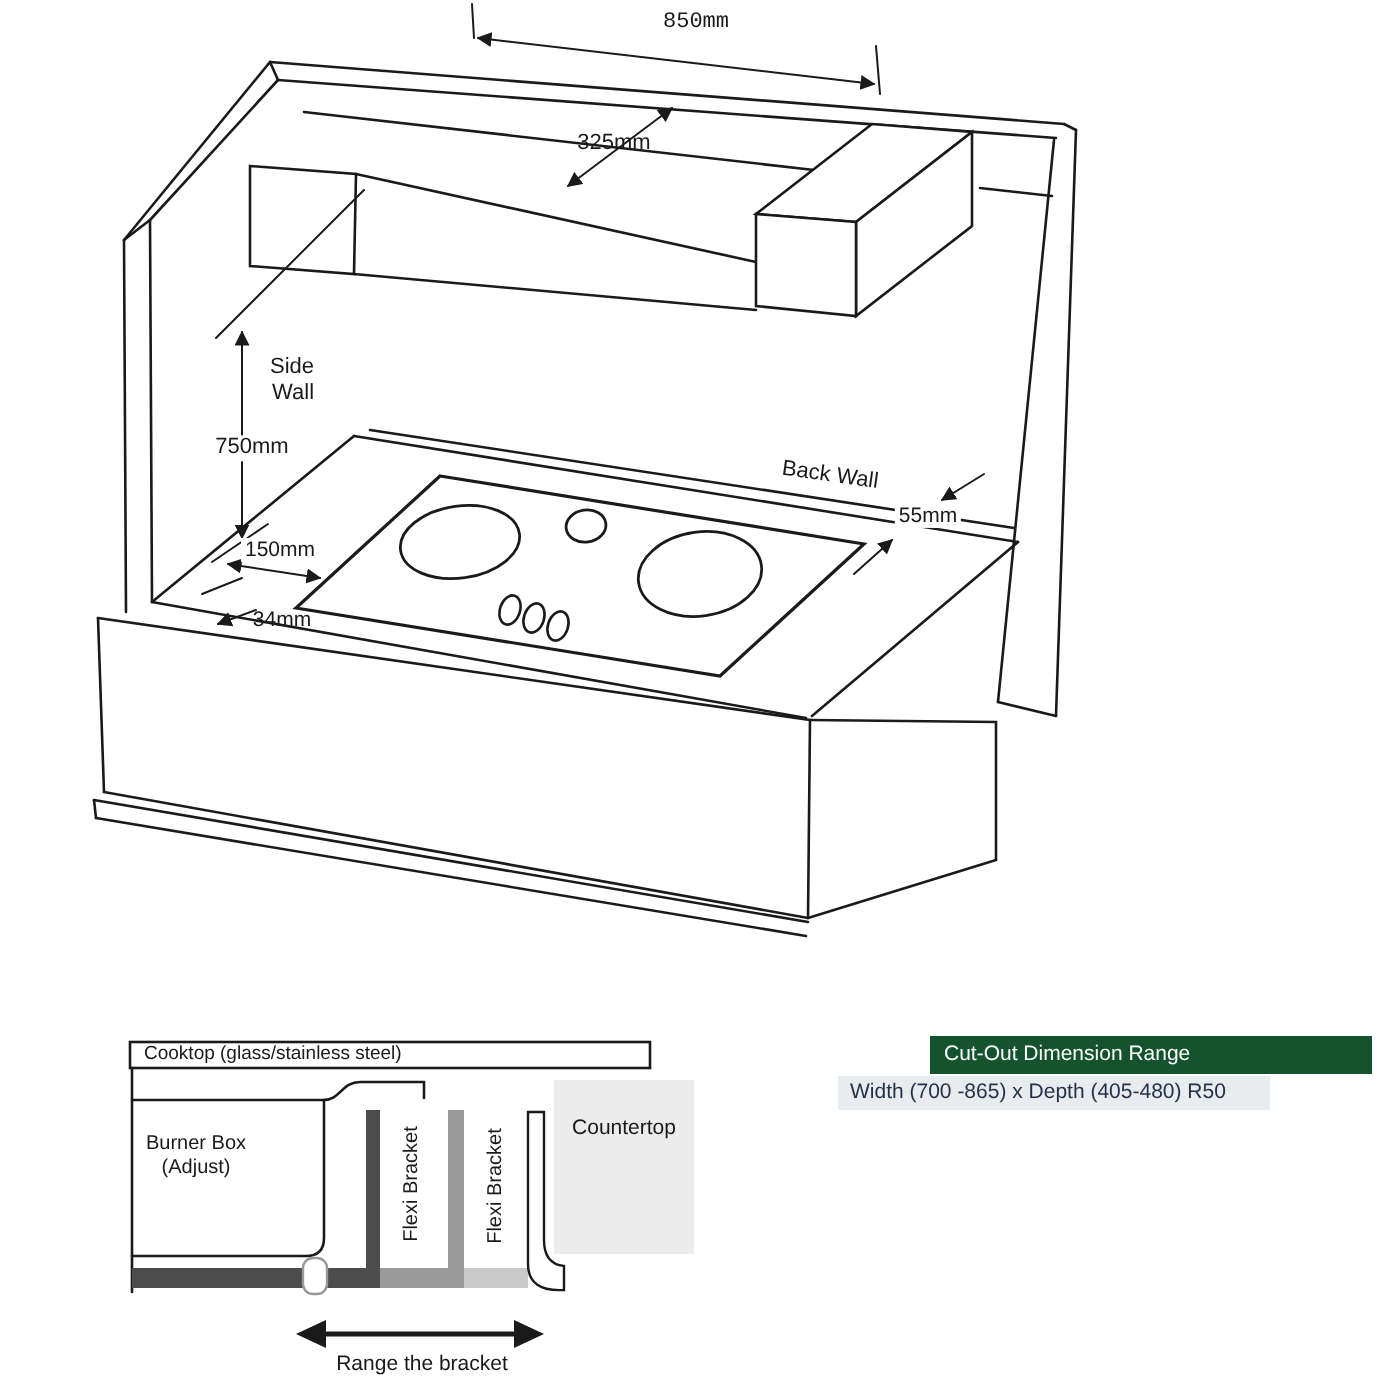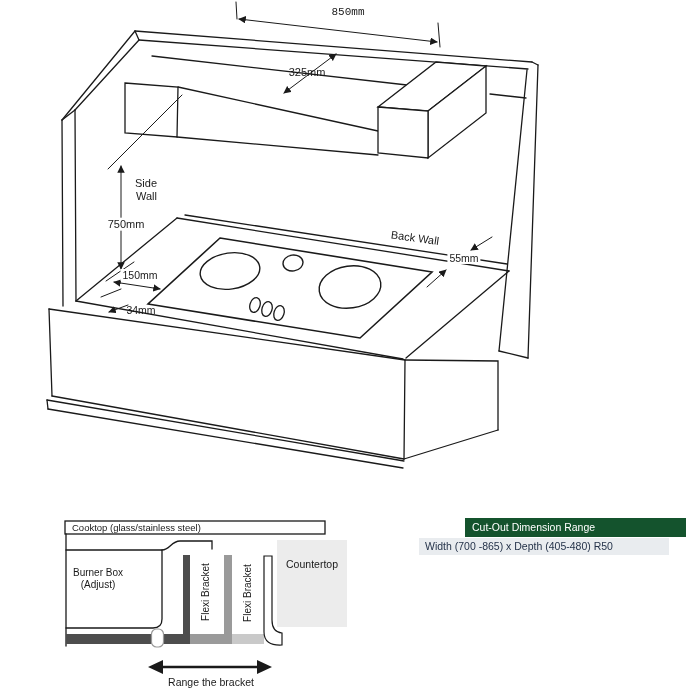--- a/index.html
+++ b/index.html
@@ -16,21 +16,21 @@
   .fs105{font-size:10.5px;}
   .fs95{font-size:9.5px;}
   .rot-back{transform:translate(-50%,-50%) rotate(8deg);}
   .rot-vert{transform:translate(-50%,-50%) rotate(-90deg);}
   .two-line{text-align:right;}
   .two-line-left{text-align:center;transform:translate(0,-50%);}
   
   #cutout-header{position:absolute;left:419px;top:518px;width:221px;height:19px;
       background:#14532d;color:#fff;font-size:10.5px;line-height:19px;
       padding-left:7px;box-sizing:border-box;margin-left:46px;}
-  #cutout-row{position:absolute;left:419px;top:538px;width:250px;height:17px;
+  #cutout-row{position:absolute;left:419px;top:538px;width:216px;height:17px;
       background:#e9ecef;color:#25334a;font-size:10.5px;line-height:17px;
       padding-left:6px;box-sizing:border-box;}
 </style>
 </head>
 <body>
 
 <div id="stage">
 
   <svg id="linework" width="700" height="700" viewBox="0 0 700 700">
     <defs>

